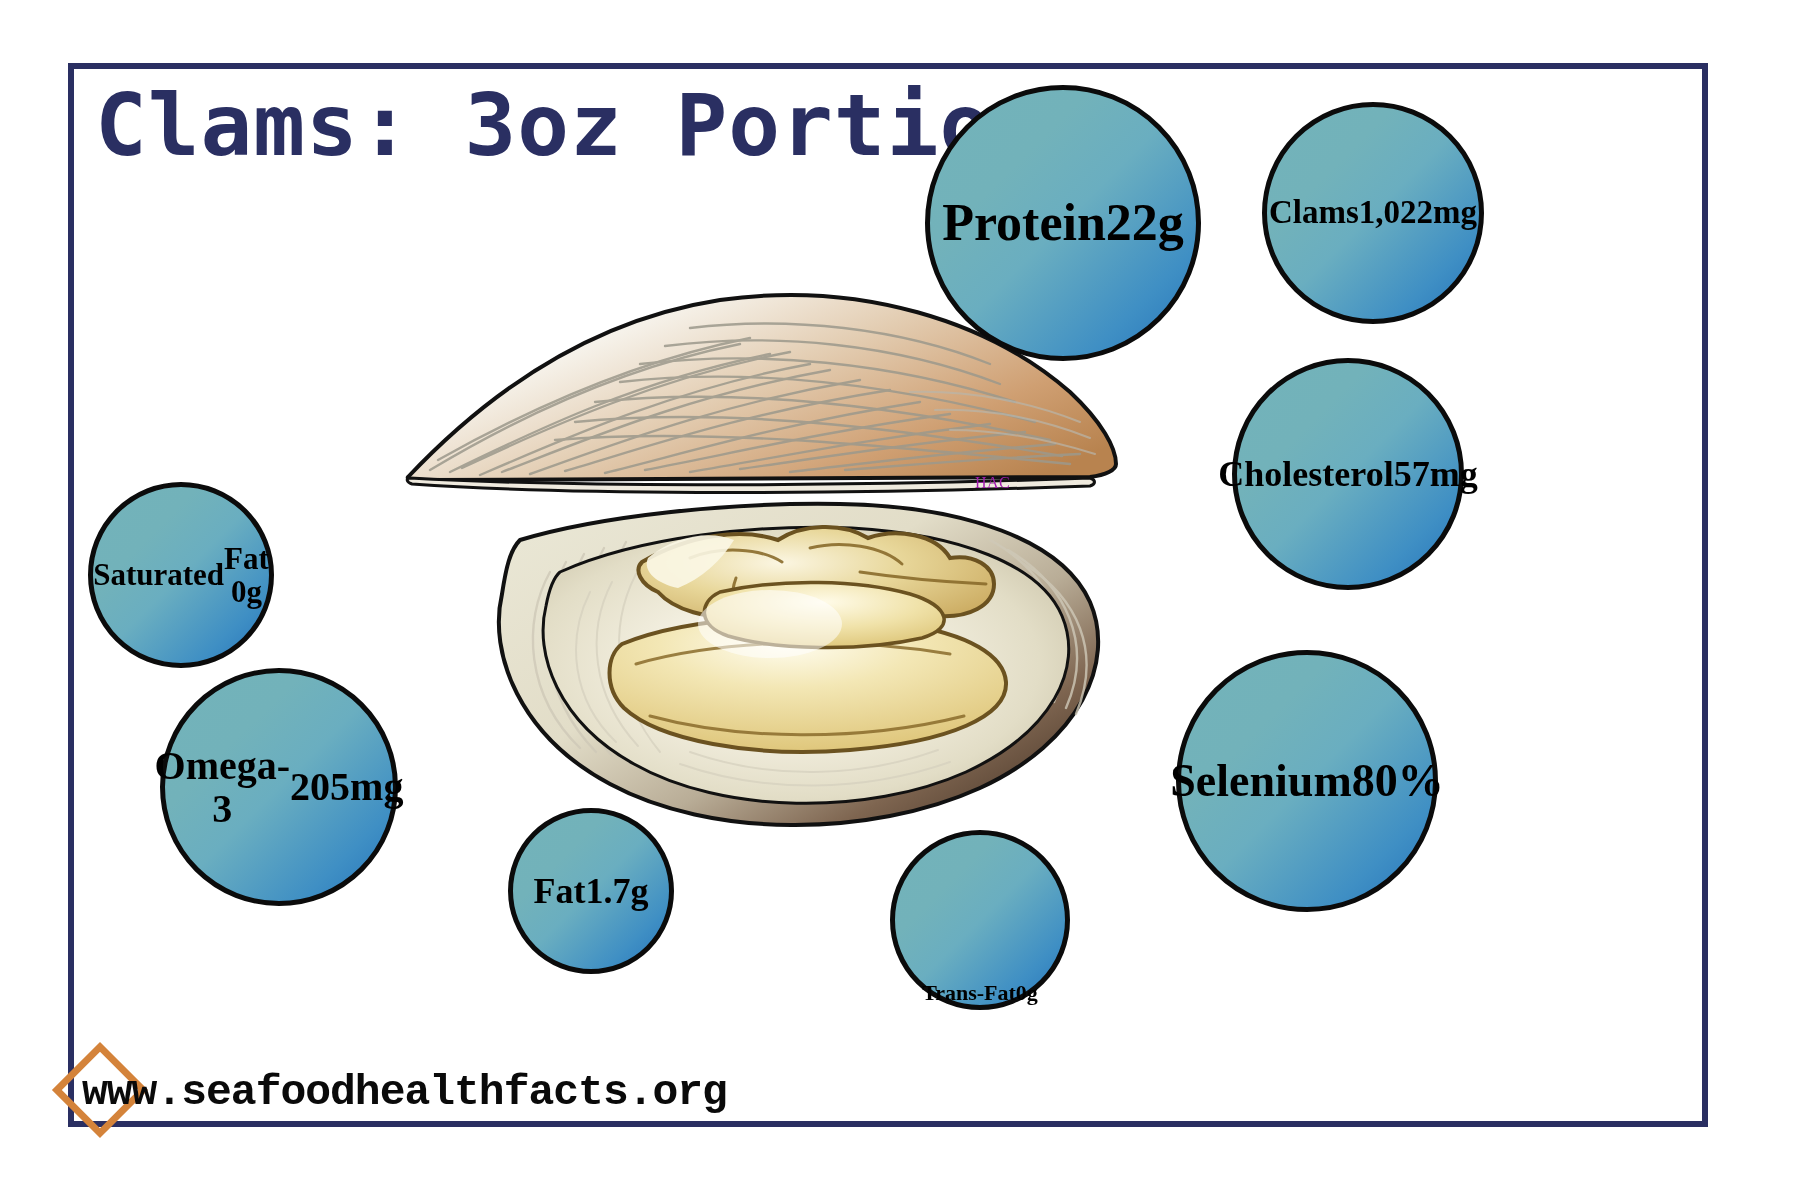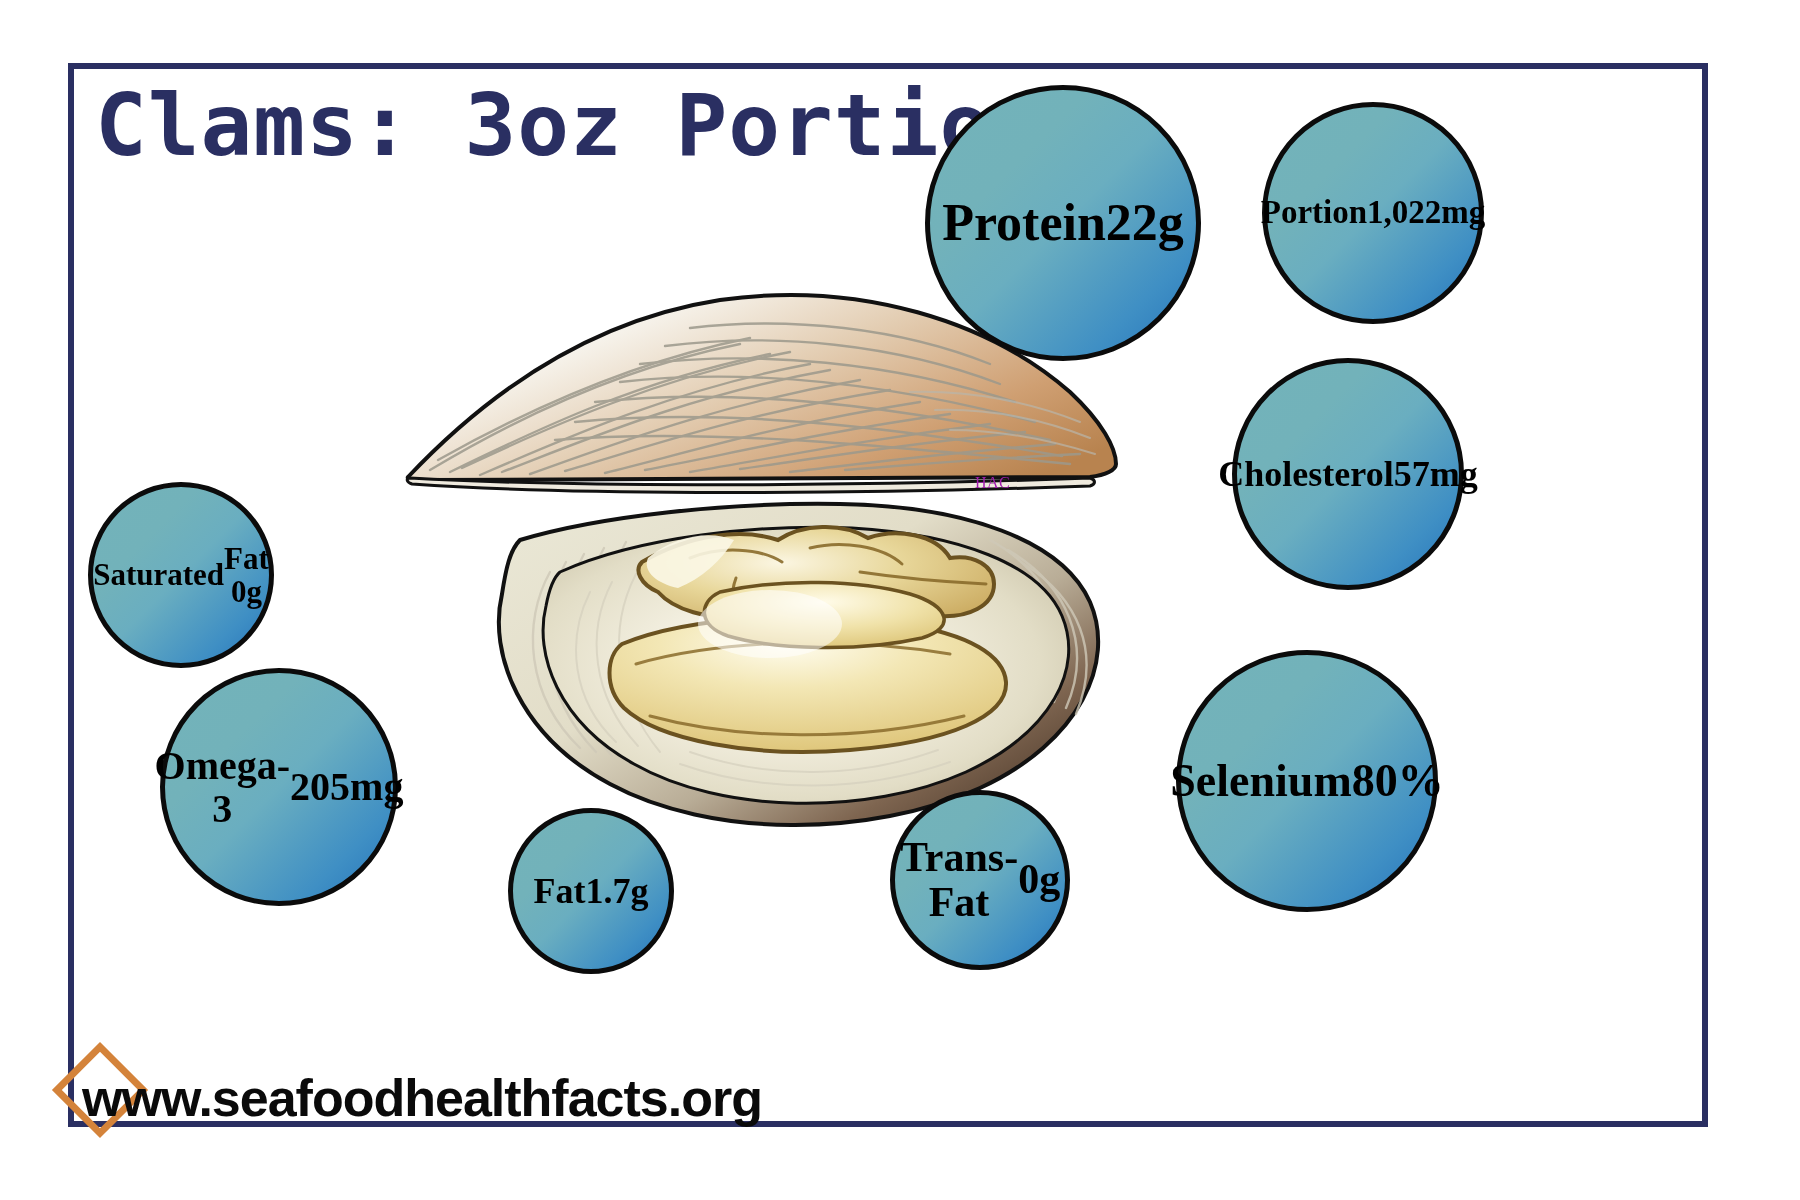--- a/index.html
+++ b/index.html
@@ -55,21 +55,21 @@
     padding:0 6px;
   }
   .bubble .lbl{display:block;}
   .bubble .val{display:block;}
 
   
   #b-calories{left:128px;top:203px;width:276px;height:276px;font-size:47px;}
   #b-satfat  {left:88px; top:482px;width:186px;height:186px;font-size:31px;}
   #b-omega   {left:160px;top:668px;width:238px;height:238px;font-size:40px;}
   #b-fat     {left:508px;top:808px;width:166px;height:166px;font-size:36px;}
-  #b-transfat{left:890px;top:790px;width:180px;height:180px;font-size:42px;}
+  #b-transfat{left:890px;top:830px;width:180px;height:180px;font-size:22px;align-items:flex-end;}
   #b-protein {left:925px;top:85px; width:276px;height:276px;font-size:52px;}
   #b-sodium  {left:1262px;top:102px;width:222px;height:222px;font-size:33px;}
   #b-chol    {left:1232px;top:358px;width:232px;height:232px;font-size:36px;}
   #b-selenium{left:1176px;top:650px;width:262px;height:262px;font-size:46px;}
 
   
   #clam{
     position:absolute;
     left:390px;top:272px;
     width:730px;height:560px;
@@ -80,23 +80,23 @@
     left:66px;top:1056px;
     width:68px;height:68px;
     border:7px solid #d4833a;
     transform:rotate(45deg);
     box-sizing:border-box;
     background:transparent;
   }
   #url{
     position:absolute;
     left:82px;top:1068px;
-    font-family:Liberation Sans, sans-serif;
+    font-family:Liberation Mono, monospace;
     font-weight:bold;
-    font-size:52px;
+    font-size:43px;
     letter-spacing:-1px;
     color:#0a0a0a;
     white-space:nowrap;
   }
   #artist-mark{
     position:absolute;
     left:975px;top:474px;
     font-family:"Liberation Serif",serif;
     font-size:16px;
     color:#a21caf;
@@ -273,21 +273,21 @@
     <span class="lbl">Trans-Fat</span>
     <span class="val">0g</span>
   </div>
 
   <div class="bubble" id="b-protein">
     <span class="lbl">Protein</span>
     <span class="val">22g</span>
   </div>
 
   <div class="bubble" id="b-sodium">
-    <span class="lbl">Portion</span>
+    <span class="lbl">Clams</span>
     <span class="val">1,022mg</span>
   </div>
 
   <div class="bubble" id="b-chol">
     <span class="lbl">Cholesterol</span>
     <span class="val">57mg</span>
   </div>
 
   <div class="bubble" id="b-selenium">
     <span class="lbl">Selenium</span>

